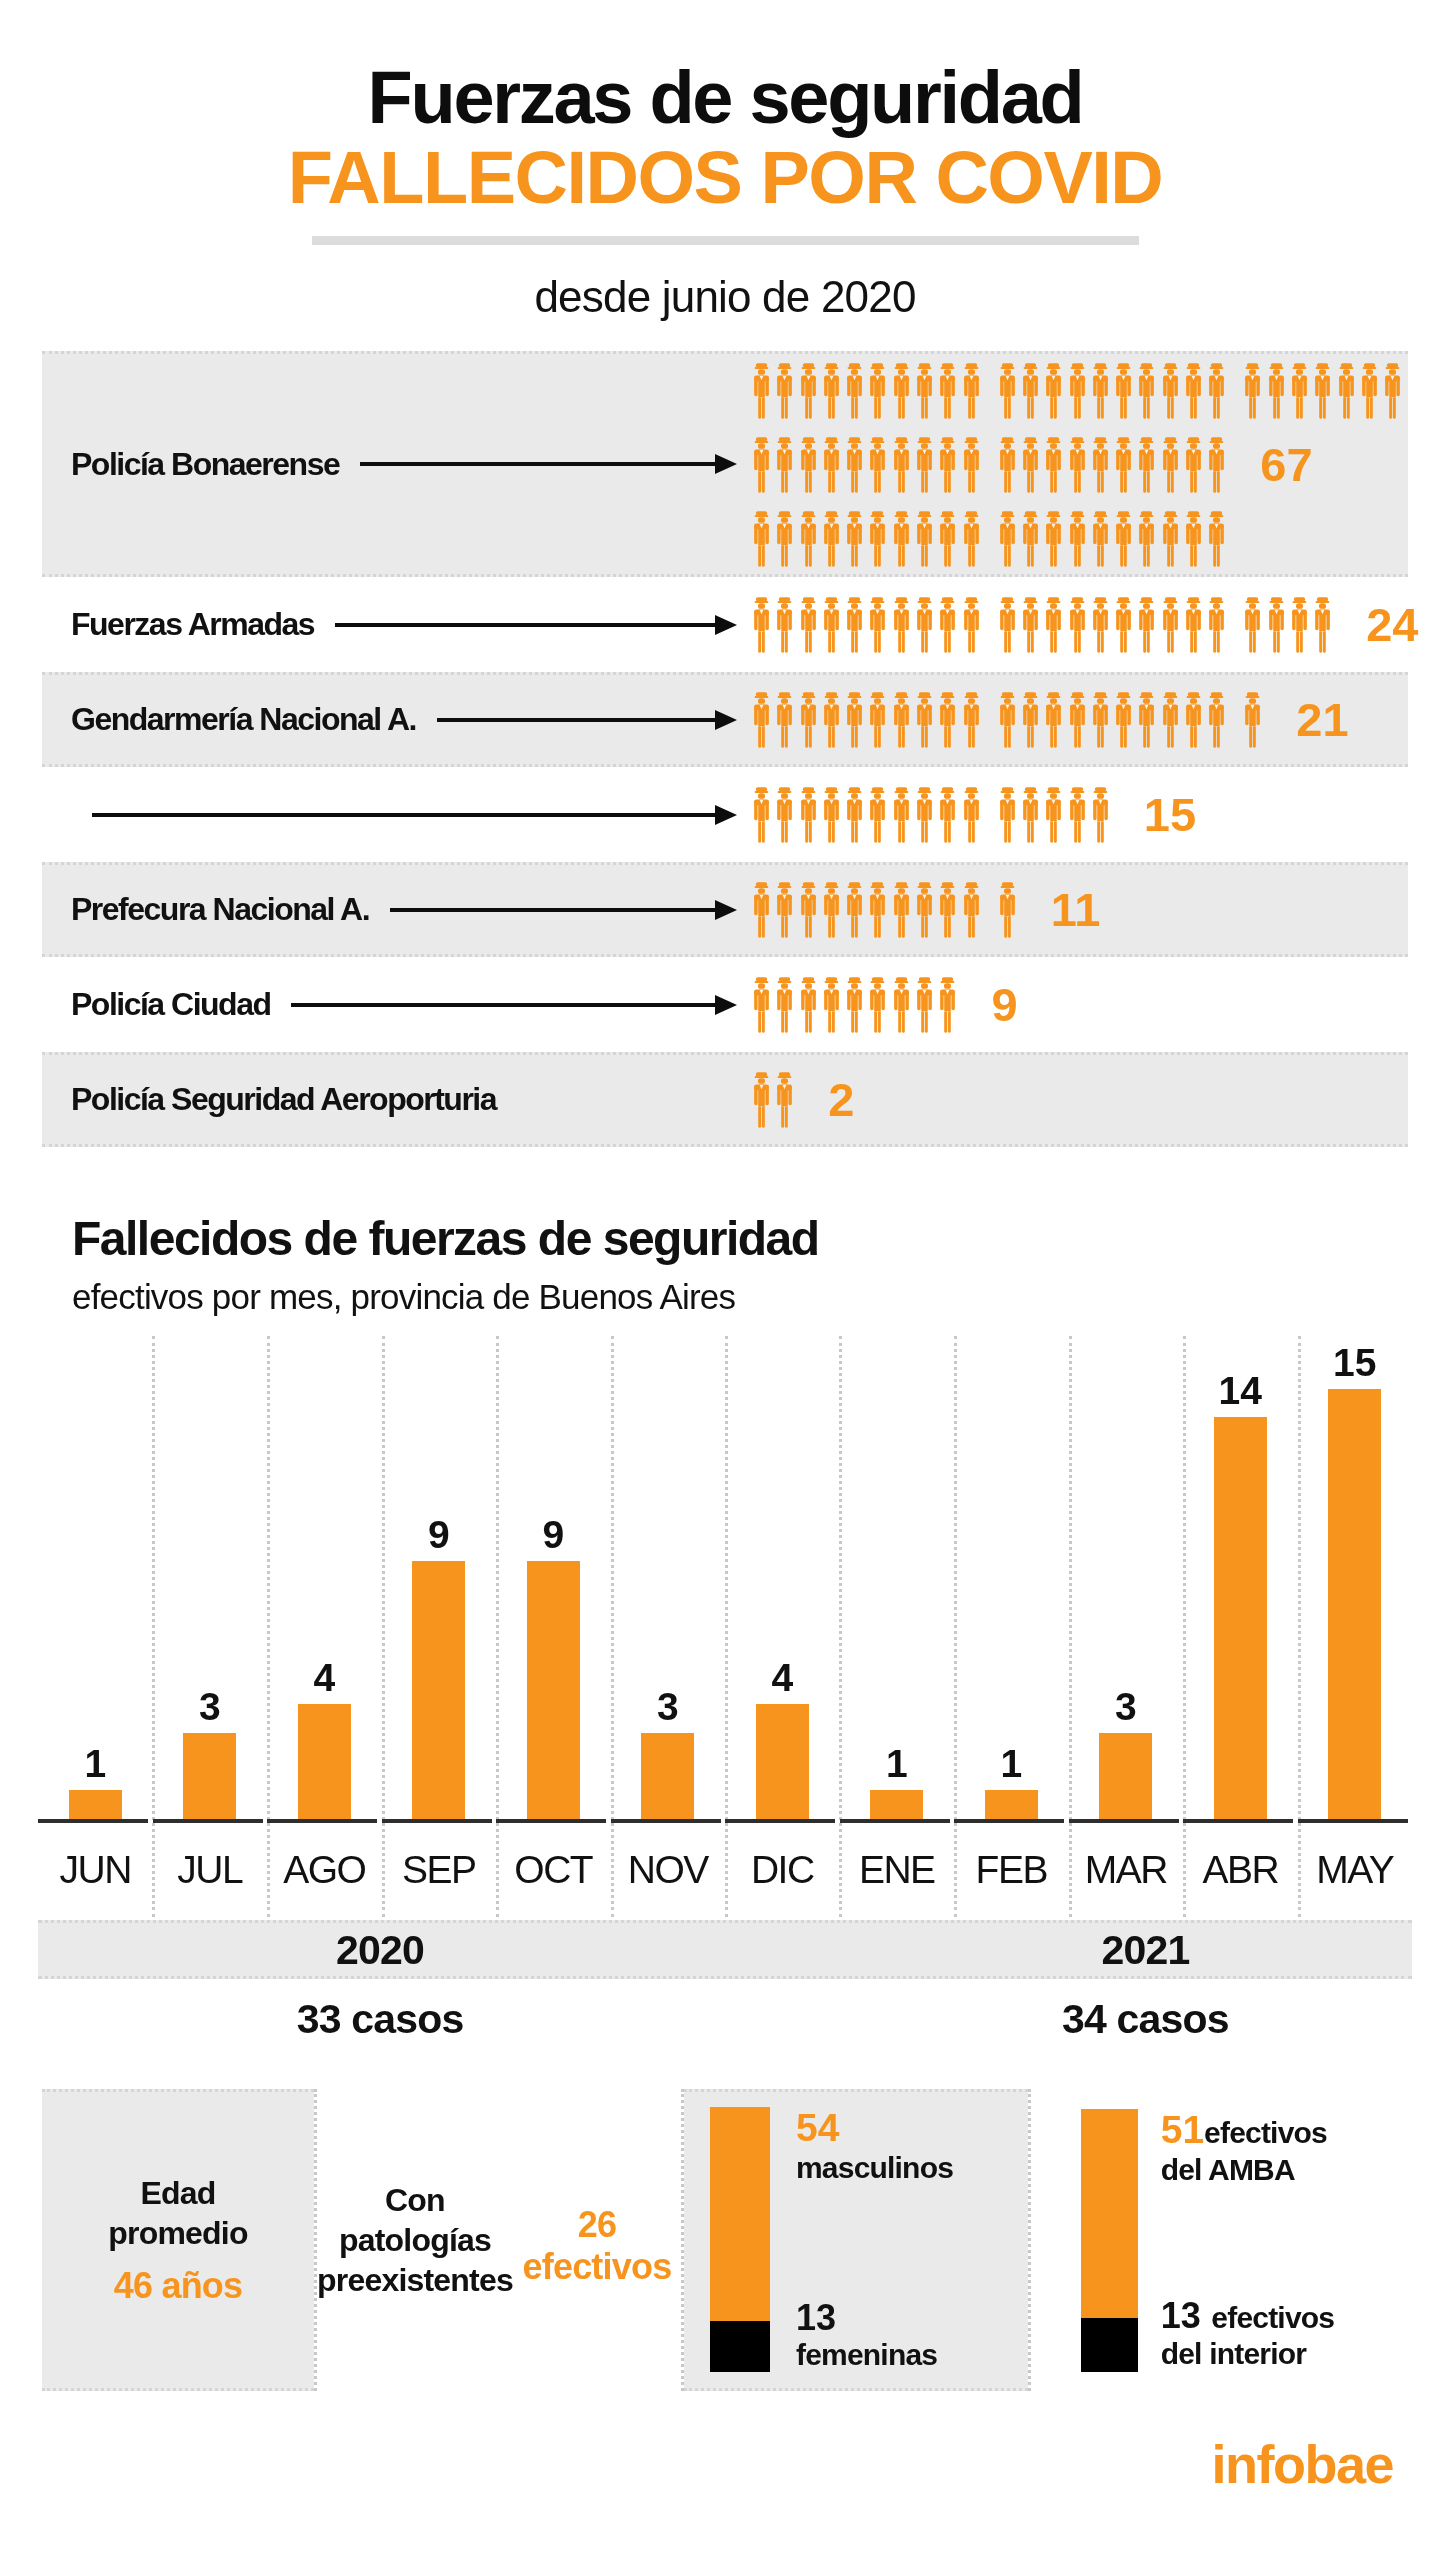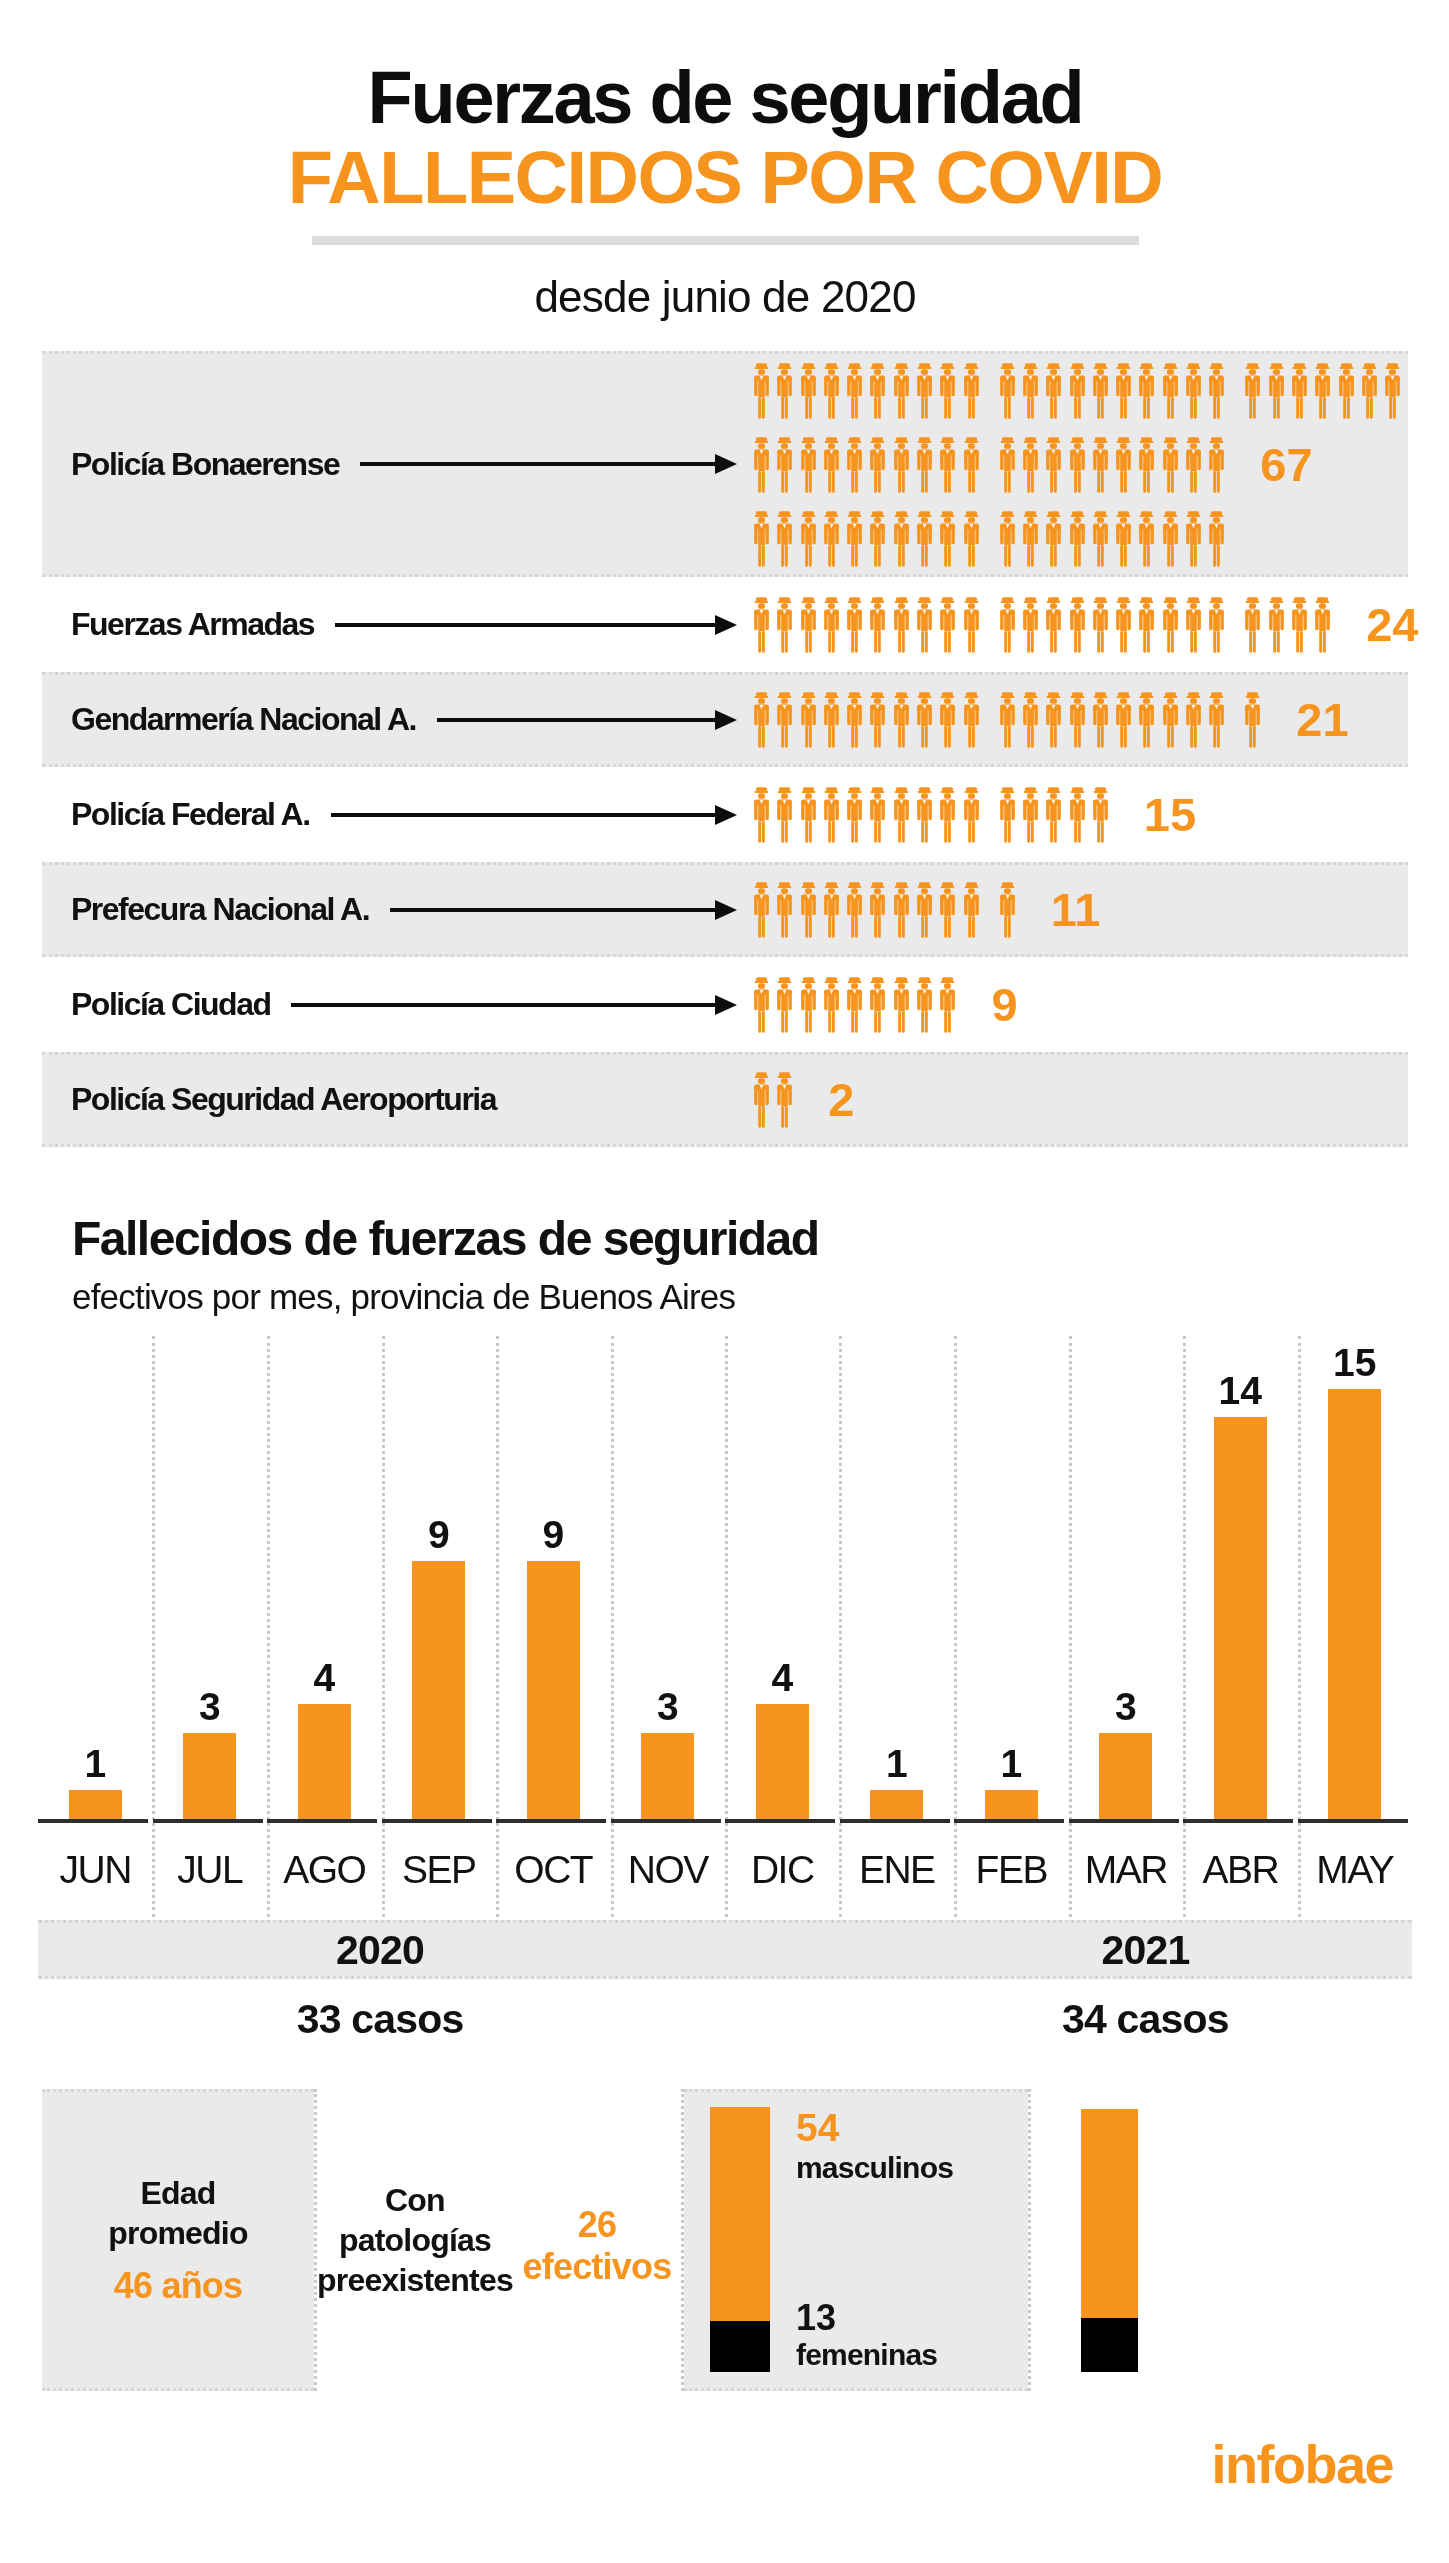--- a/index.html
+++ b/index.html
@@ -510,21 +510,20 @@
               <svg class="person" viewBox="0 0 28 76" fill="currentColor">
                 <use href="#person-sym"></use>
               </svg>
             </div>
             <span class="force-count">21</span>
           </div>
         </div>
       </div>
       <div class="force-row">
         <div class="force-left">
-          <span class="force-label">Policía Federal A.</span>
           <div class="arrow">
             <div class="arrow-line"></div>
             <div class="arrow-head"></div>
           </div>
         </div>
         <div class="icon-block">
           <div class="icon-line">
             <div class="icon-group">
               <svg class="person" viewBox="0 0 28 76" fill="currentColor">
                 <use href="#person-sym"></use>
@@ -815,20 +814,34 @@
           <div class="mid-label">femeninas</div>
         </div>
       </div>
     </div>
 
     <div class="sec-region">
       <div class="mini-bar">
         <div class="seg-primary" id="region-seg-primary" style="height: 209px;"></div>
         <div class="seg-secondary" id="region-seg-secondary" style="height: 54px;"></div>
       </div>
+      <div class="stack-text">
+        <div>
+          <div>
+            <span class="big-accent">51</span><span class="mid-label">efectivos</span>
+          </div>
+          <div class="mid-label">del AMBA</div>
+        </div>
+        <div>
+          <div>
+            <span class="big-black">13</span><span class="mid-label inline-gap">efectivos</span>
+          </div>
+          <div class="mid-label">del interior</div>
+        </div>
+      </div>
     </div>
   </section>
 
   <footer class="footer">
     <span class="brand">infobae</span>
   </footer>
 
 </div>
 
 

